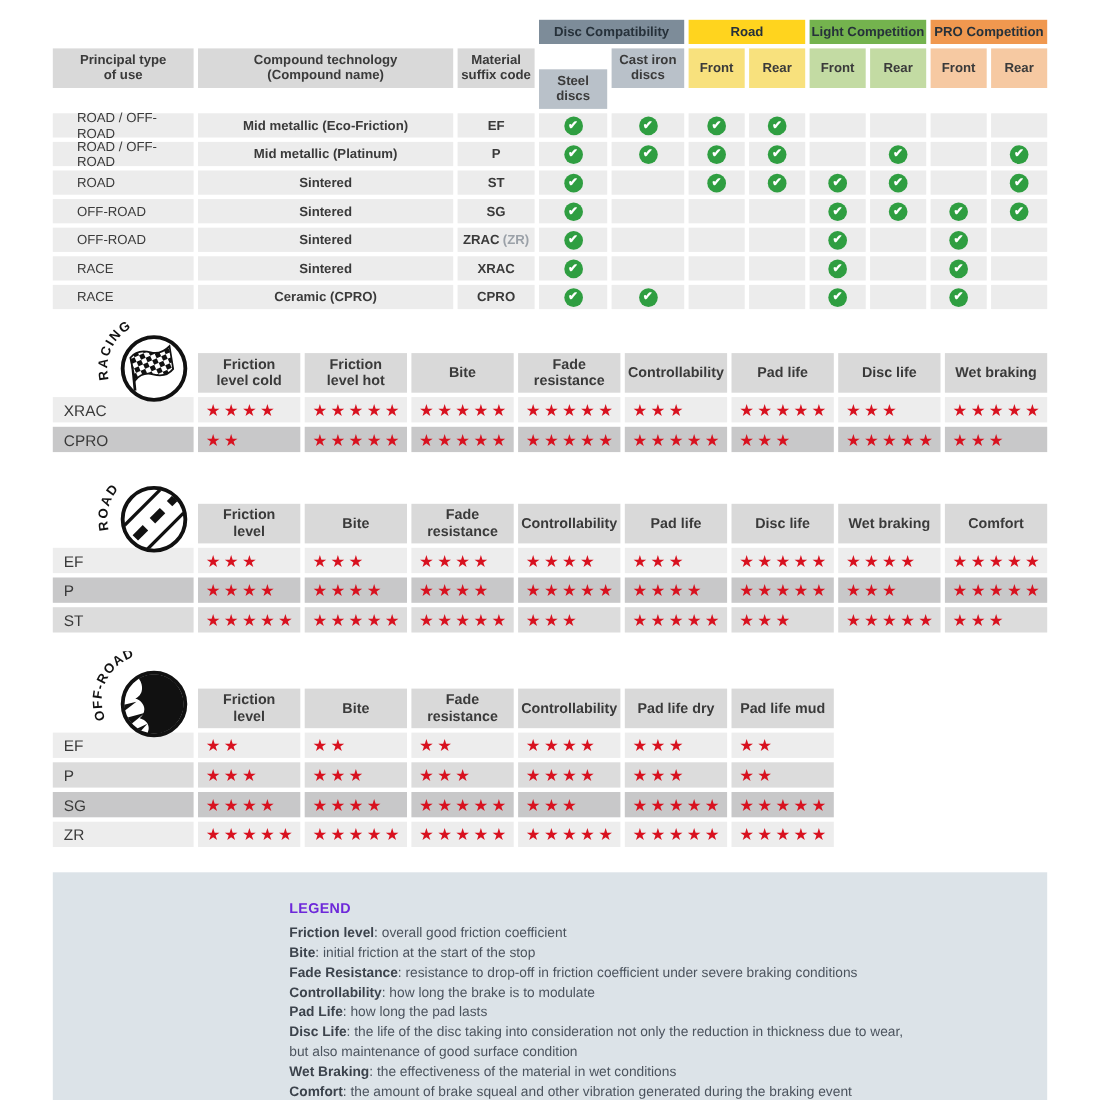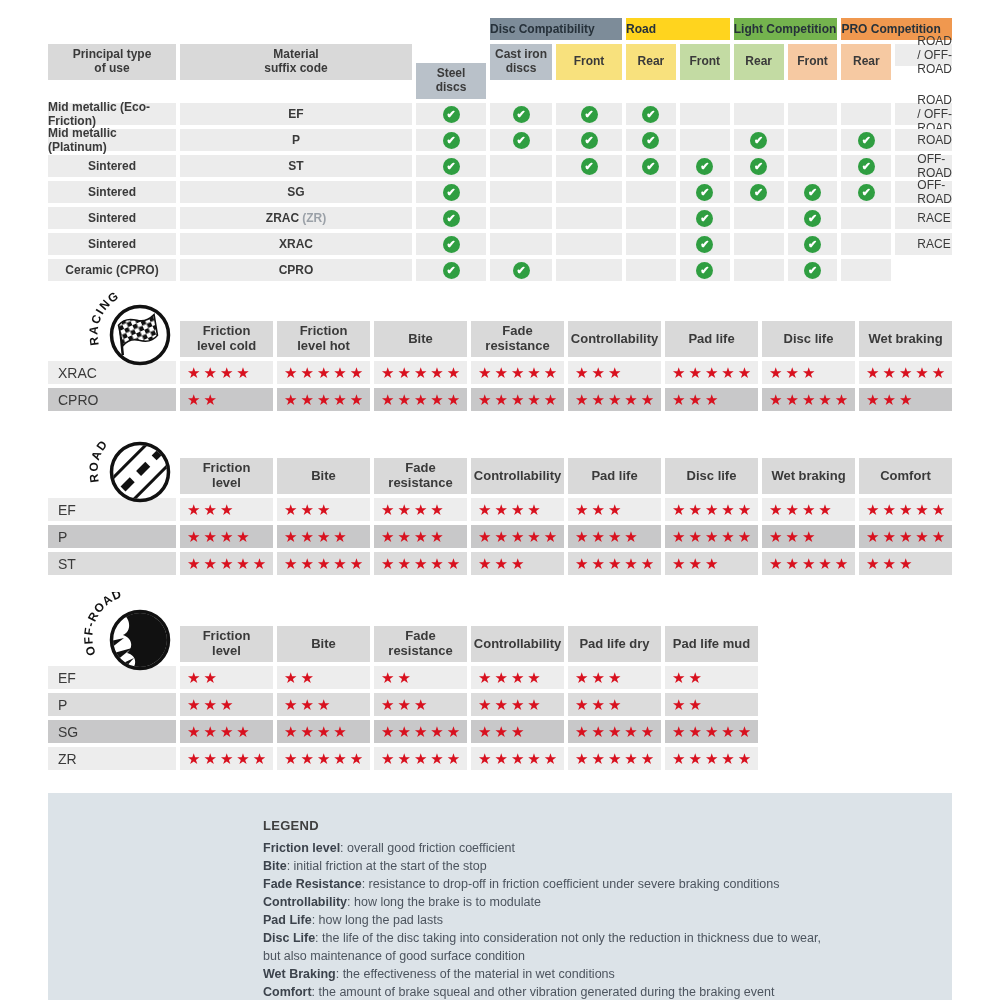--- a/index.html
+++ b/index.html
@@ -2,21 +2,21 @@
 <html><head>
 <meta charset="utf-8">
 <style>
   html,body{margin:0;padding:0;background:#fff;}
   body{width:1000px;height:1000px;font-family:"Liberation Sans",sans-serif;color:#3a3a3a;overflow:hidden;}
   .page{padding:18px 48px 0 48px;width:904px;}
 
   
   .compat{display:grid;grid-template-columns:128px 232px 70px 62px 66px repeat(6,1fr);gap:4px;width:904px;}
   .compat > div{box-sizing:border-box;}
-  .grp{height:22px;line-height:22px;font-size:12px;font-weight:bold;color:#26313a;}
+  .grp{height:22px;line-height:22px;text-align:center;font-size:12px;font-weight:bold;color:#26313a;}
   .grp.spacer{background:transparent;}
   .ch{height:36px;display:flex;align-items:center;justify-content:center;text-align:center;
       font-size:12px;font-weight:bold;line-height:1.15;background:#d9d9d9;color:#3a3a3a;white-space:pre-line;}
   .dc{height:22px;font-size:12px;display:flex;align-items:center;background:#ececec;}
   .dc.use{padding-left:22px;}
   .dc.tech{justify-content:center;font-weight:bold;}
   .dc.code{justify-content:center;font-weight:bold;}
   .dc.code .note{color:#9ba1a8;font-weight:bold;margin-left:3px;}
   .dc.chk{justify-content:center;}
   .badge{display:inline-block;width:17px;height:17px;border-radius:50%;background:#2f9e41;color:#fff;
@@ -32,37 +32,39 @@
   .rt .lbl{height:23px;display:flex;align-items:center;padding-left:10px;font-size:14px;box-sizing:border-box;}
   .rt .stars{height:23px;display:flex;align-items:center;padding-left:7px;box-sizing:border-box;
              color:#d8111f;font-size:15px;letter-spacing:3px;overflow:hidden;}
   .m-racing{margin-top:40px;}
   .m-road{margin-top:47px;}
   .m-off{margin-top:51px;}
 
   
   .legend{margin-top:23px;background:#dce3e8;width:904px;height:213px;box-sizing:border-box;
           padding:25px 20px 0 215px;}
-  .legend .ltitle{color:#404040;font-weight:bold;font-size:13px;margin-bottom:6px;letter-spacing:.3px;}
+  .legend .ltitle{color:#6d28d9;font-weight:bold;font-size:13px;margin-bottom:6px;letter-spacing:.3px;}
   .legend .line{font-size:12.5px;line-height:18px;color:#4c545e;}
   .legend .line b{color:#3c434c;}
 </style>
 </head>
 <body>
 
 <div class="page">
 
   <div class="compat" id="compat-grid">
       <div class="grp spacer" style="grid-column: span 3;"></div>
       <div class="grp" style="grid-column: span 2; background: rgb(125, 140, 153);">Disc Compatibility</div>
       <div class="grp" style="grid-column: span 2; background: rgb(255, 212, 30);">Road</div>
       <div class="grp" style="grid-column: span 2; background: rgb(116, 179, 78);">Light Competition</div>
       <div class="grp" style="grid-column: span 2; background: rgb(240, 152, 79);">PRO Competition</div>
       <div class="ch">Principal type
 of use</div>
+      <div class="ch">Compound technology
+(Compound name)</div>
       <div class="ch">Material
 suffix code</div>
       <div class="ch" style="background: rgb(185, 193, 201); margin-top: 19px;">Steel
 discs</div>
       <div class="ch" style="background: rgb(185, 193, 201);">Cast iron
 discs</div>
       <div class="ch" style="background: rgb(248, 225, 125);">Front</div>
       <div class="ch" style="background: rgb(248, 225, 125);">Rear</div>
       <div class="ch" style="background: rgb(195, 219, 163);">Front</div>
       <div class="ch" style="background: rgb(195, 219, 163);">Rear</div>

